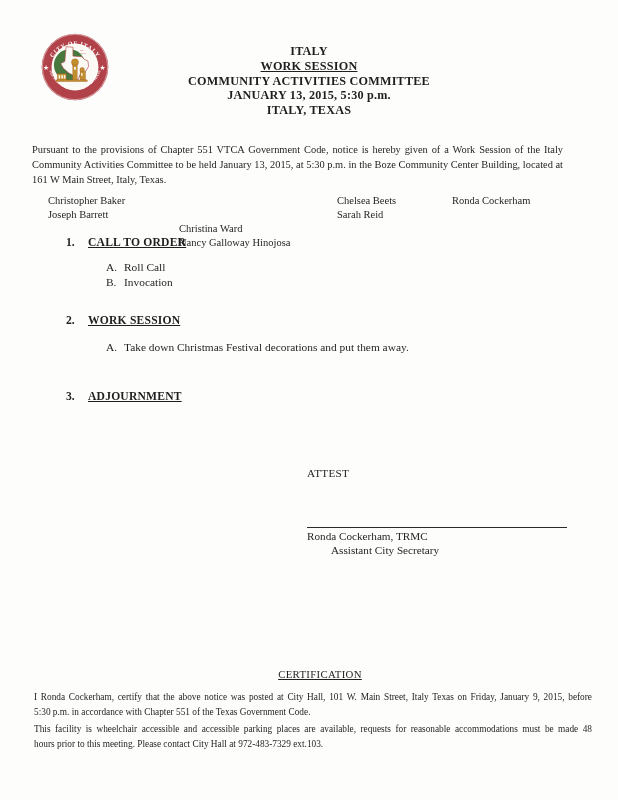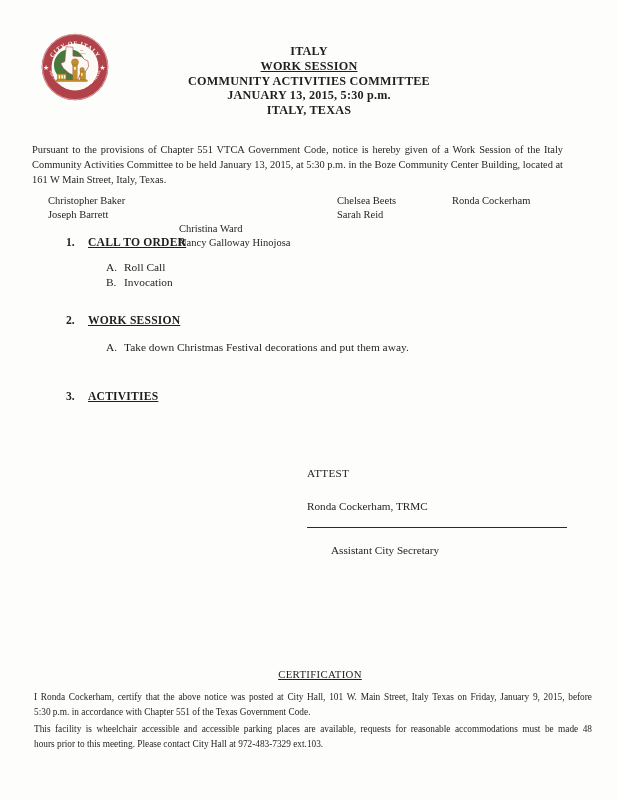--- a/index.html
+++ b/index.html
@@ -38,21 +38,21 @@
           text-decoration:underline;letter-spacing:.2px;}
   .sletter{position:absolute;left:106px;font-size:11.4px;}
   .stext{position:absolute;left:124px;font-size:11.4px;}
   .row-1{top:236px;} .row-1a{top:261px;} .row-1b{top:276px;}
   .row-2{top:314px;} .row-2a{top:341px;}
   .row-3{top:390px;}
 
   
   .attest-label{left:307px;top:467px;font-size:11.2px;letter-spacing:.3px;}
   .sig-line{left:307px;top:527px;width:260px;height:0;border-top:1.2px solid #2a2a2a;}
-  .sig-name{left:307px;top:500px;font-size:11.2px;}
+  .sig-name{left:307px;top:530px;font-size:11.2px;}
   .sig-title{left:307px;top:544px;font-size:11.2px;margin-left:24px;}
 
   
   .cert-heading{left:0;top:668px;width:640px;text-align:center;
                 font-size:10.8px;text-decoration:underline;letter-spacing:.3px;}
   .cert-para{left:34px;top:690px;width:558px;font-size:9.3px;line-height:14.6px;}
   .access-para{left:34px;top:722px;width:558px;font-size:9.3px;line-height:14.6px;}
 </style>
 </head>
 <body>
@@ -140,21 +140,21 @@
   <span class="num">2.</span>
   <span class="atitle">WORK SESSION</span>
 </div>
 <div class="abs agenda-row row-2a">
   <span class="sletter">A.</span>
   <span class="stext">Take down Christmas Festival decorations and put them away.</span>
 </div>
 
 <div class="abs agenda-row row-3">
   <span class="num">3.</span>
-  <span class="atitle">ACTIVITIES</span>
+  <span class="atitle">ADJOURNMENT</span>
 </div>
 
 <div class="abs attest-label">ATTEST</div>
 <div class="abs sig-line"></div>
 <div class="abs sig-name">Ronda Cockerham, TRMC</div>
 <div class="abs sig-title">Assistant City Secretary</div>
 
 <div class="abs cert-heading">CERTIFICATION</div>
 <div class="abs cert-para">
   <div class="jline">I Ronda Cockerham, certify that the above notice was posted at City Hall, 101 W. Main Street, Italy Texas on Friday, January 9, 2015, before</div>

